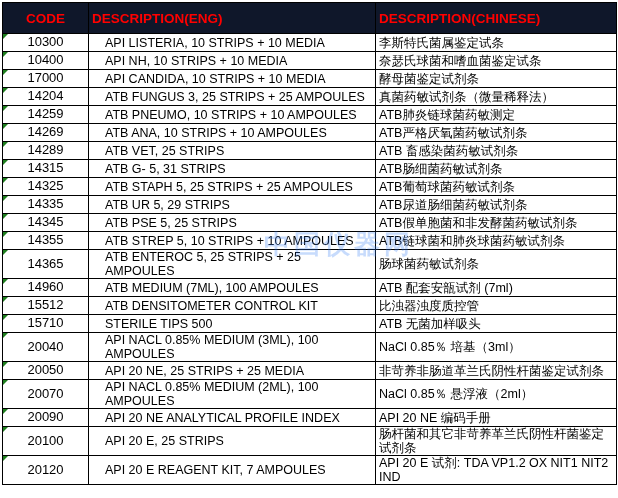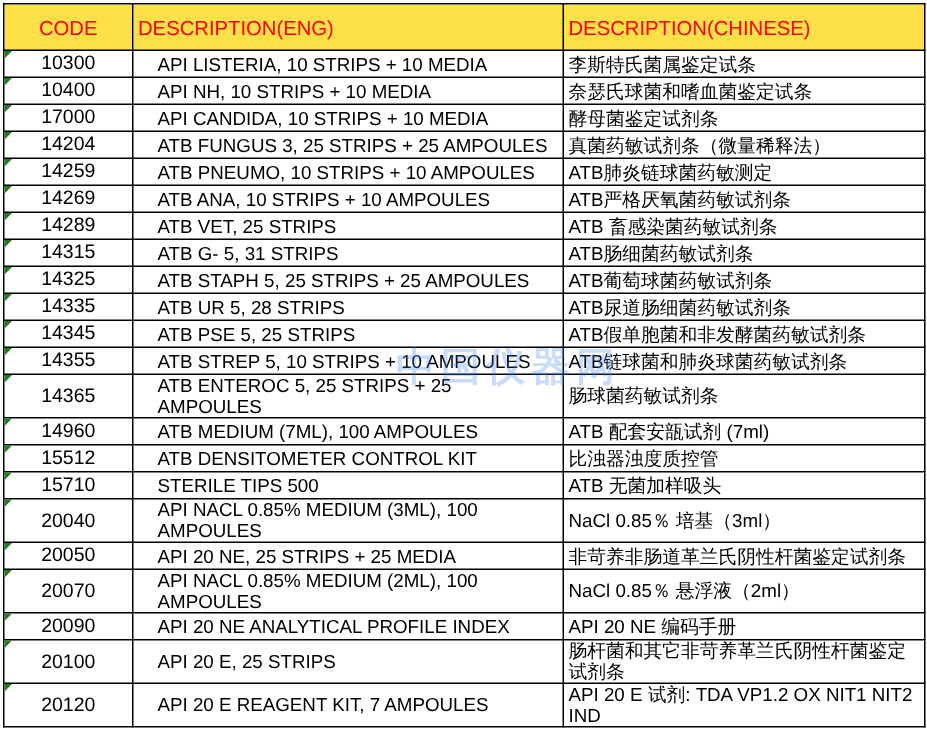--- a/index.html
+++ b/index.html
@@ -25,23 +25,23 @@
     border: 1px solid #000000;
     box-sizing: border-box;
     padding: 0 3px;
     vertical-align: middle;
     overflow: hidden;
   }
   .col-code  { width: 86px; }
   .col-eng   { width: 287px; }
   .col-chn   { width: 241px; }
   .grid th {
-    background: #fde047;
+    background: #0f172a;
     color: #FF0000;
-    font-weight: normal;
+    font-weight: bold;
     font-size: 13.5px;
     height: 31px;
     text-align: left;
     white-space: nowrap;
   }
   .grid th.col-code { text-align: center; }
   .grid td {
     height: 18px;
     font-size: 12.5px;
     color: #000000;
@@ -170,21 +170,21 @@
     </td>
     <td class="col-eng">ATB STAPH 5, 25 STRIPS + 25 AMPOULES</td>
     <td class="col-chn">ATB葡萄球菌药敏试剂条</td>
   </tr>
 
   <tr>
     <td class="col-code">
       <span class="tri"></span>
       <span>14335</span>
     </td>
-    <td class="col-eng">ATB UR 5, 28 STRIPS</td>
+    <td class="col-eng">ATB UR 5, 29 STRIPS</td>
     <td class="col-chn">ATB尿道肠细菌药敏试剂条</td>
   </tr>
 
   <tr>
     <td class="col-code">
       <span class="tri"></span>
       <span>14345</span>
     </td>
     <td class="col-eng">ATB PSE 5, 25 STRIPS</td>
     <td class="col-chn">ATB假单胞菌和非发酵菌药敏试剂条</td>

